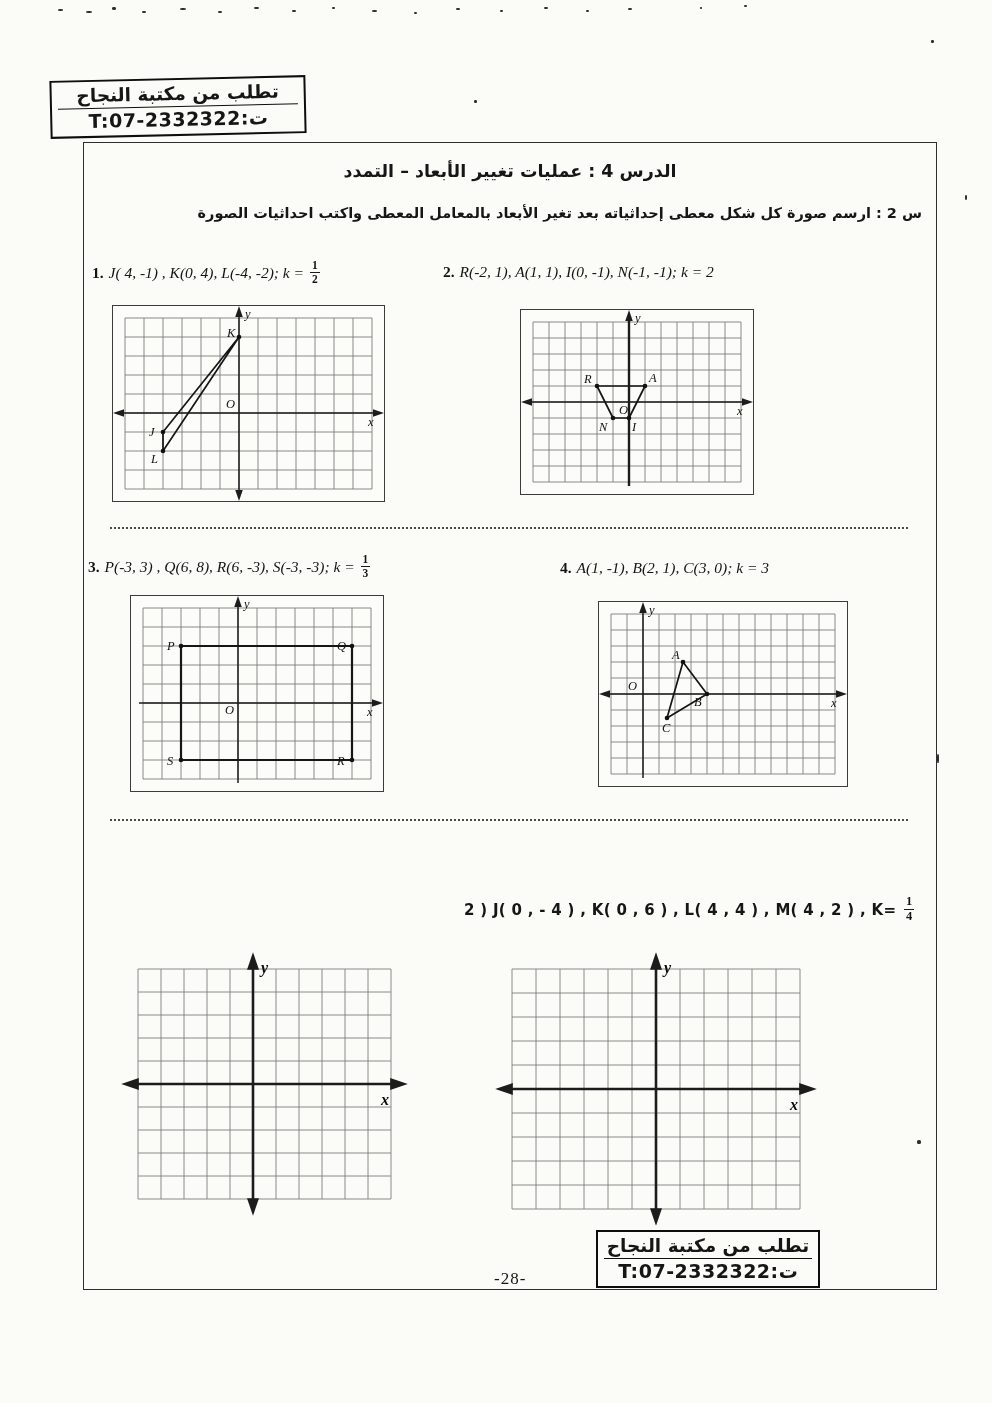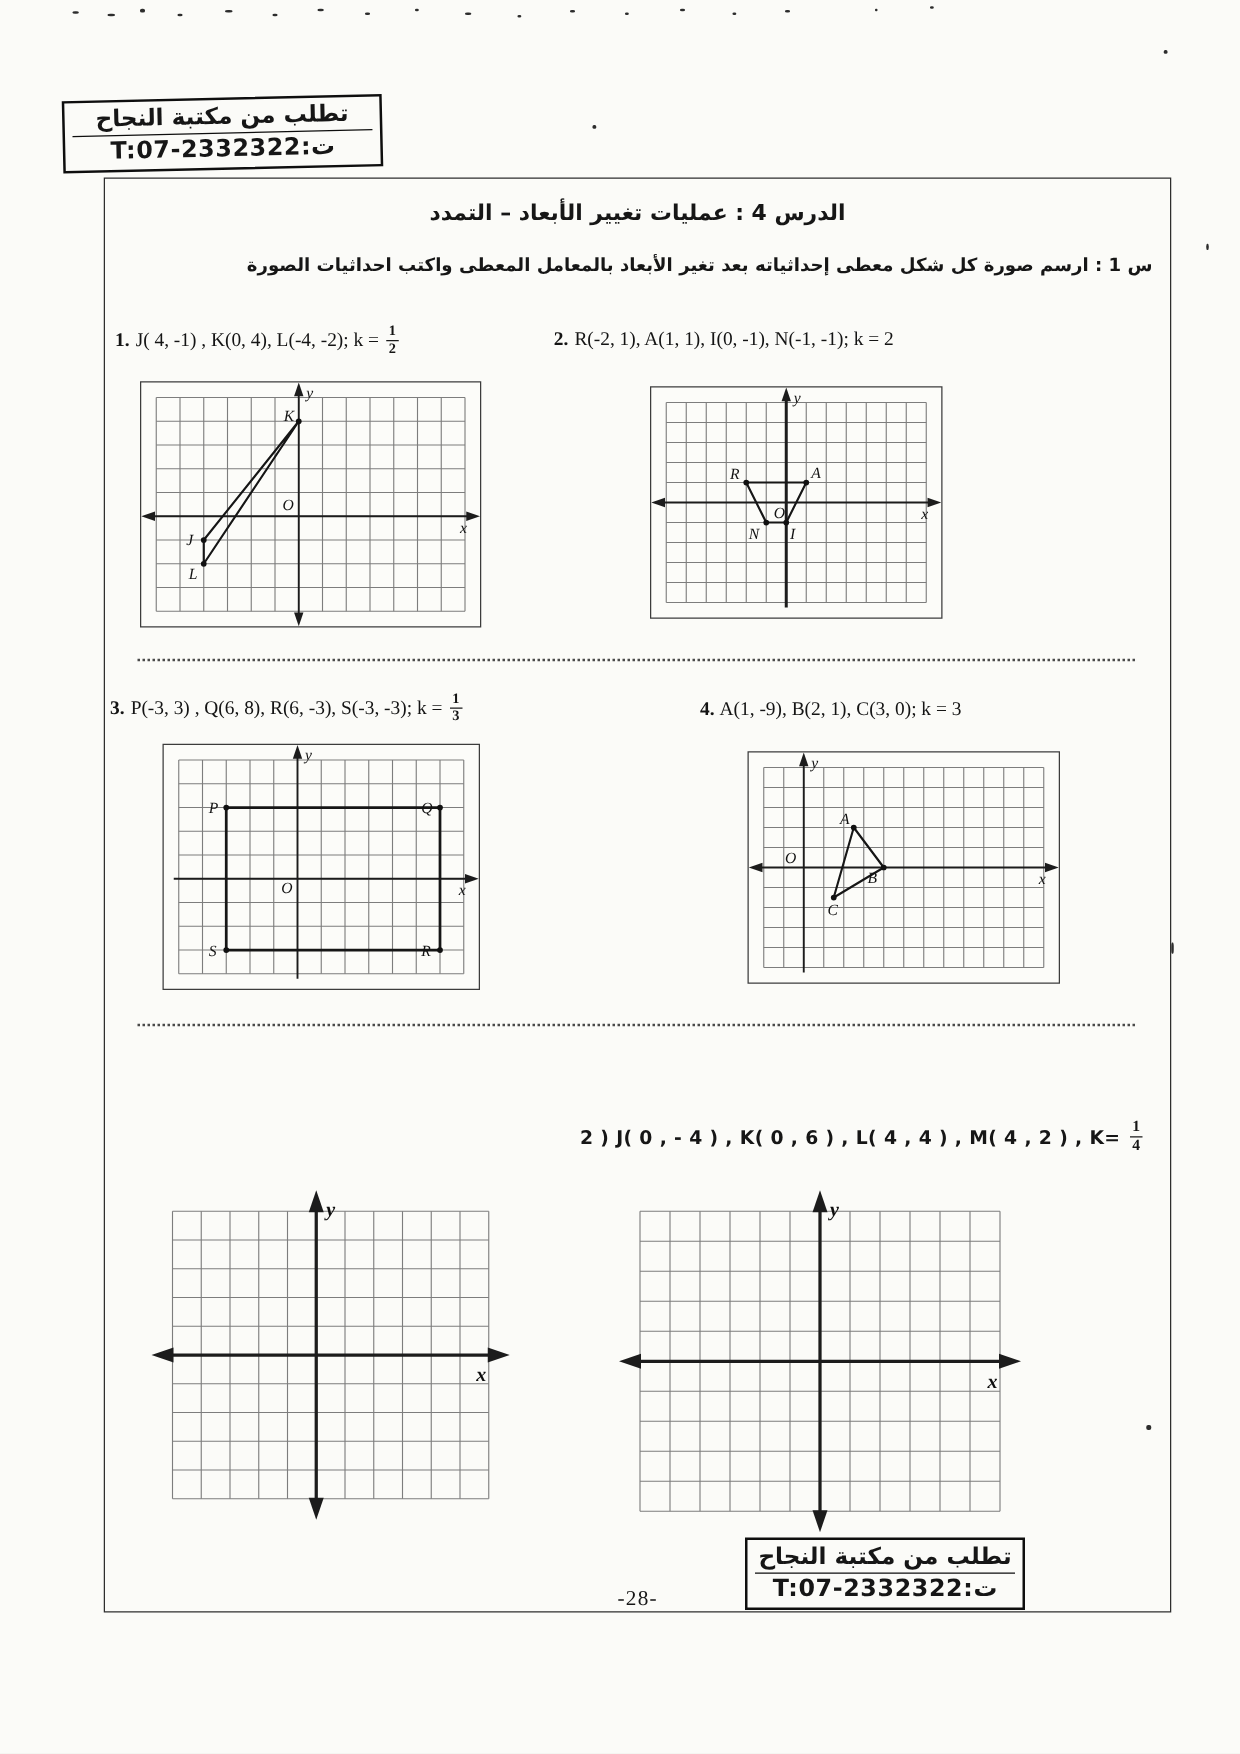--- a/index.html
+++ b/index.html
@@ -4,21 +4,21 @@
 <style>
   html,body{margin:0;padding:0;}
   body{background:#d8d8d4;}
   .page{position:relative;width:992px;height:1403px;margin:0 auto;background:#fbfbf8;overflow:hidden;
         font-family:"DejaVu Sans",sans-serif;color:#161616;}
   .sheet{position:absolute;left:39px;top:142px;width:852px;height:1146px;border:1.6px solid #2e2e2e;margin-left:44px;}
   .title{position:absolute;top:18px;left:0;width:100%;text-align:center;font-size:17.5px;font-weight:bold;letter-spacing:.2px;}
   .qline{position:absolute;right:14px;width:780px;direction:rtl;text-align:right;font-size:14.5px;font-weight:bold;}
   .plabel{position:absolute;font-family:"Liberation Serif",serif;font-size:15.5px;white-space:nowrap;color:#141414;}
   .pidx{font-weight:bold;font-style:normal;margin-right:1px;}
-  .pit{}
+  .pit{font-style:italic;}
   .frac{display:inline-block;vertical-align:-5px;text-align:center;line-height:1.05;font-weight:bold;font-size:11.5px;margin-left:2px;font-family:"Liberation Serif",serif;}
   .frac .fn{display:block;border-bottom:1.4px solid #1a1a1a;padding:0 2px 1px;}
   .frac .fd{display:block;}
   .hand{position:absolute;font-size:15px;font-weight:bold;letter-spacing:.3px;white-space:nowrap;}
   .gbox{position:absolute;border:1.3px solid #3c3c3c;line-height:0;background:#fcfcf9;}
   .gfree{position:absolute;line-height:0;}
   .sep{position:absolute;left:26px;width:798px;border-top:2.4px dotted #4a4a4a;height:0;}
   .stamp{position:absolute;border:2.2px solid #0e0e0e;text-align:center;padding:3px 6px 4px;background:#fbfbf8;}
   .stamp .s1{font-size:18.5px;font-weight:bold;direction:rtl;}
   .stamp .s2{font-size:19px;font-weight:bold;letter-spacing:.5px;border-top:1.4px solid #0e0e0e;margin-top:2px;padding-top:1px;}
@@ -61,21 +61,21 @@
 
   <div class="stamp stamp-top">
     <div class="s1">تطلب من مكتبة النجاح</div>
     <div class="s2" dir="ltr">T:07-2332322:ت</div>
   </div>
 
   <div class="sheet">
 
     <div class="title" dir="rtl">الدرس 4 : عمليات تغيير الأبعاد – التمدد</div>
 
-    <div class="qline" style="top:62px">س 1 : ارسم صورة كل شكل معطى إحداثياته بعد تغير الأبعاد بالمعامل المعطى واكتب احداثيات الصورة</div>
+    <div class="qline" style="top:62px">س 2 : ارسم صورة كل شكل معطى إحداثياته بعد تغير الأبعاد بالمعامل المعطى واكتب احداثيات الصورة</div>
 
     <div class="plabel" style="left:8px;top:116px">
       <span class="pidx">1.</span>
       <span class="pit">J( 4, -1) , K(0, 4), L(-4, -2);</span>
       <span class="pit">k =</span>
       <span class="frac"><span class="fn">1</span><span class="fd">2</span></span>
     </div>
 
     <div class="plabel" style="left:359px;top:120px">
       <span class="pidx">2.</span>
@@ -175,21 +175,21 @@
 
     <div class="plabel" style="left:4px;top:410px">
       <span class="pidx">3.</span>
       <span class="pit">P(-3, 3) , Q(6, 8), R(6, -3), S(-3, -3);</span>
       <span class="pit">k =</span>
       <span class="frac"><span class="fn">1</span><span class="fd">3</span></span>
     </div>
 
     <div class="plabel" style="left:476px;top:416px">
       <span class="pidx">4.</span>
-      <span class="pit">A(1, -9), B(2, 1), C(3, 0);</span>
+      <span class="pit">A(1, -1), B(2, 1), C(3, 0);</span>
       <span class="pit">k =</span>
       <span class="pit">3</span>
     </div>
 
     <div class="gbox" style="left:46px;top:452px"><svg width="252" height="195">
           <line x1="12" y1="12" x2="12" y2="183" stroke="#7d7d7d" stroke-width="0.9"></line>
           <line x1="31" y1="12" x2="31" y2="183" stroke="#7d7d7d" stroke-width="0.9"></line>
           <line x1="50" y1="12" x2="50" y2="183" stroke="#7d7d7d" stroke-width="0.9"></line>
           <line x1="69" y1="12" x2="69" y2="183" stroke="#7d7d7d" stroke-width="0.9"></line>
           <line x1="88" y1="12" x2="88" y2="183" stroke="#7d7d7d" stroke-width="0.9"></line>

